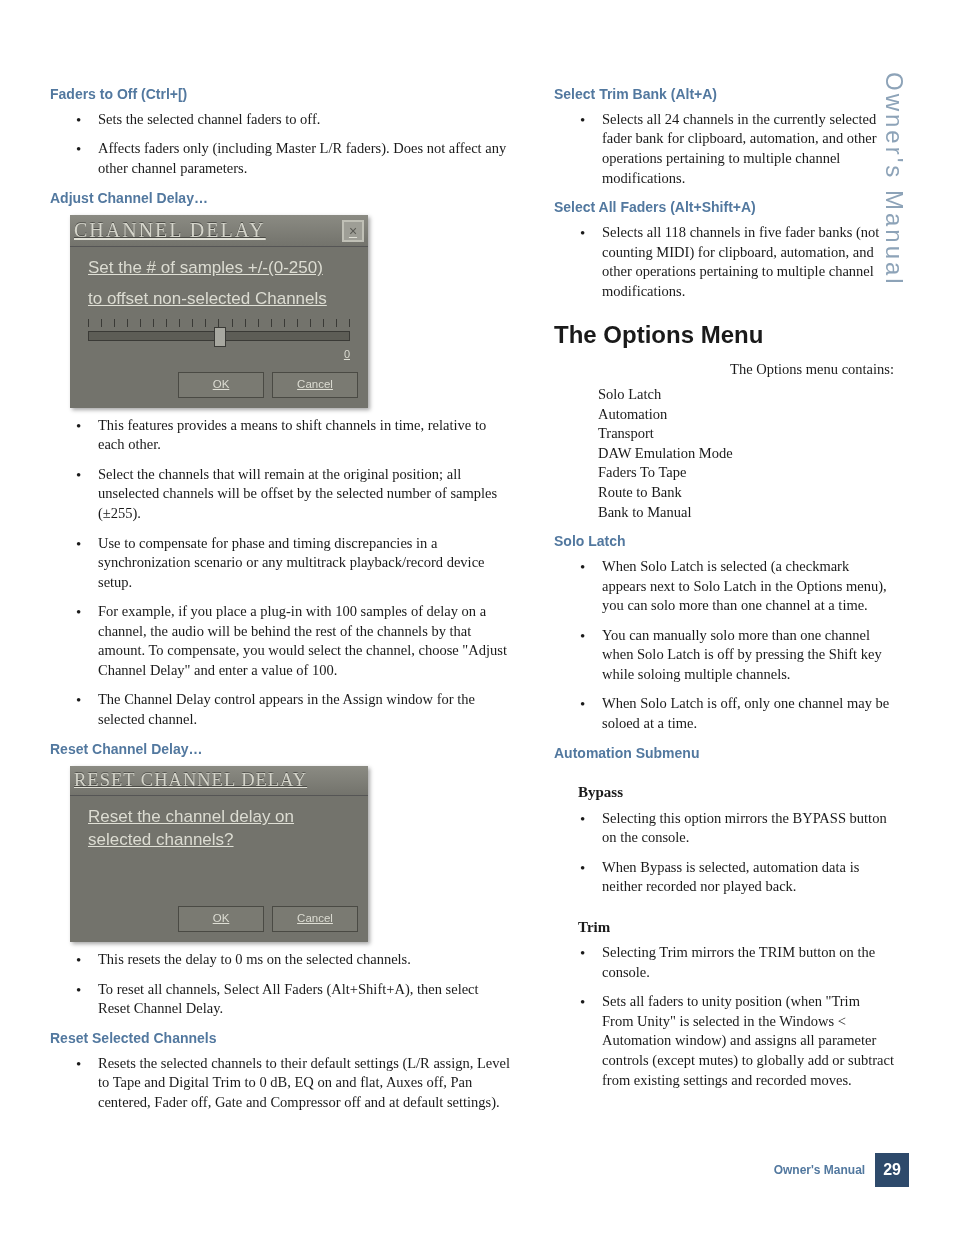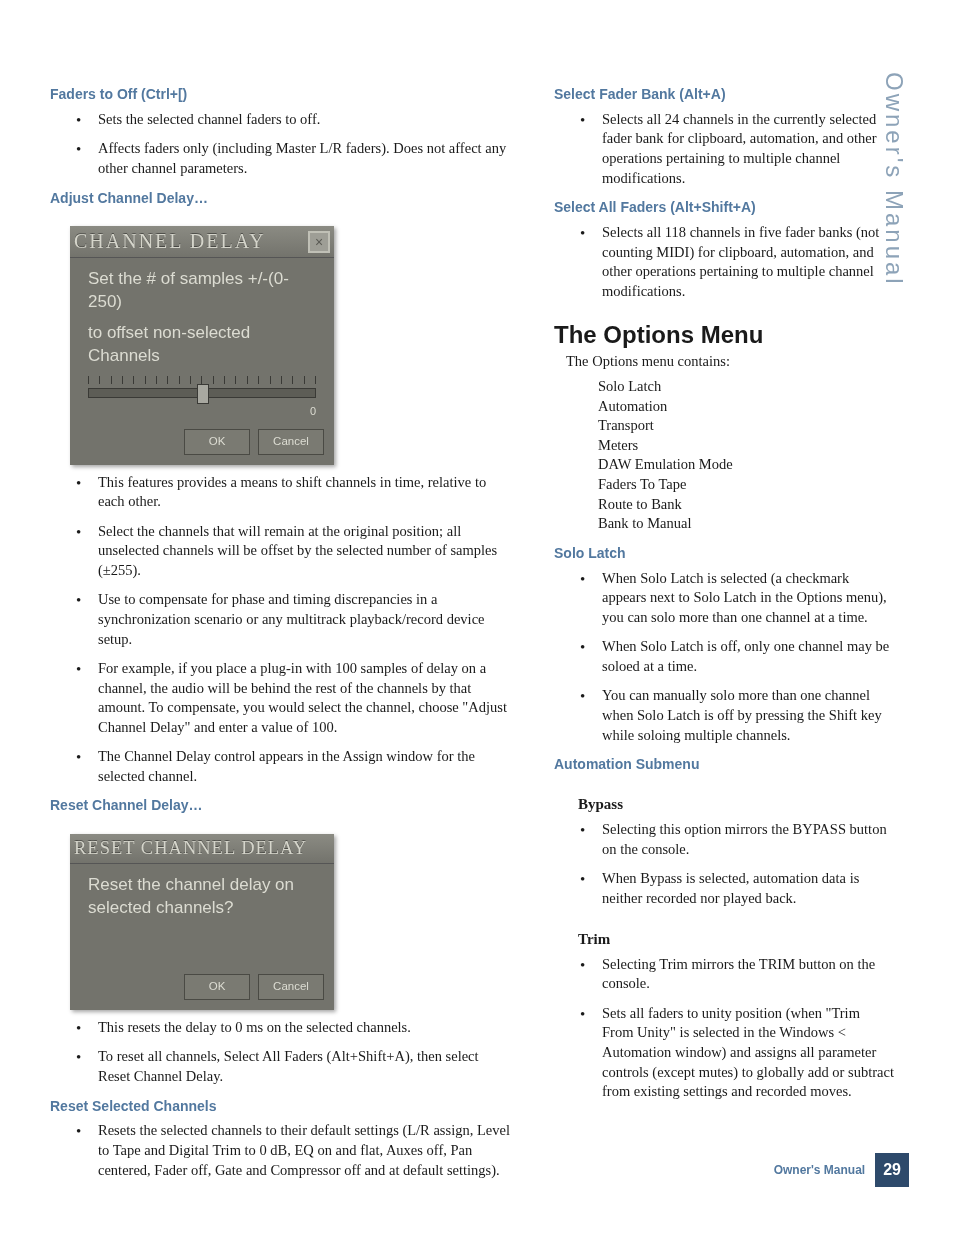--- a/index.html
+++ b/index.html
@@ -30,25 +30,26 @@
     font-weight: bold;
     font-size: 14px;
     color: #52789f;
     margin: 10px 0 4px 0;
   }
   .h2 {
     font-family: Verdana, Geneva, sans-serif;
     font-weight: bold;
     font-size: 24px;
     color: #1a1a1a;
-    margin: 18px 0 0 0;
+    margin: 18px 0 8px 0;
   }
   .intro {
     font-family: Georgia, serif;
     margin: 0 0 0 12px;
+    text-align: right;
   }
   ul.bul {
     list-style: none;
     padding: 0 0 0 20px;
     margin: 4px 0 8px 0;
   }
   ul.bul > li {
     position: relative;
     padding-left: 28px;
     margin: 6px 0 10px 0;
@@ -102,23 +103,24 @@
     font-size: 16px;
     padding: 6px 8px;
   }
 
   
   .dlg {
     background: #73736c;
     color: #e0e0d6;
     font-family: Verdana, Geneva, sans-serif;
     font-size: 11px;
-    margin: 19px 0 8px 20px;
-    width: 264px;
+    margin: 8px 0 8px 20px;
+    width: 298px;
     box-shadow: 2px 2px 4px rgba(0,0,0,.35);
+    text-decoration: underline;
   }
   .dlg .titlebar {
     background: linear-gradient(#8b8b83, #73736c);
     border-bottom: 1px solid #555;
     display: flex;
     align-items: center;
     justify-content: space-between;
     padding: 2px 4px;
   }
   .dlg .title-txt {
@@ -161,21 +163,21 @@
     border: 1px solid #3a3a36;
   }
   .dlg .val-row { text-align: right; font-size: 11px; color: #dcdcd2; margin-top: 2px; }
   .dlg .btnrow {
     display: flex; justify-content: flex-end; gap: 8px;
     padding: 0 10px 10px 0;
   }
   .dlg .btn {
     min-width: 56px;
     text-align: center;
-    padding: 4px 4px;
+    padding: 4px 14px;
     font-size: 11.5px;
     color: #dcdcd2;
     border: 1px solid #4a4a44;
     background: #7a7a72;
   }
   .dlg2 .body { min-height: 90px; }
 </style>
 </head>
 <body>
 
@@ -265,48 +267,47 @@
     </ul>
 
     <div class="h3">Reset Selected Channels</div>
     <ul class="bul">
       <li>Resets the selected channels to their default settings (L/R assign, Level to Tape and Digital Trim to 0 dB, EQ on and flat, Auxes off, Pan centered, Fader off, Gate and Compressor off and at default settings).</li>
     </ul>
   </div>
 
   <div class="col col-right">
 
-    <div class="h3">Select Fader Bank (Alt+A)</div>
+    <div class="h3">Select Trim Bank (Alt+A)</div>
     <ul class="bul">
       <li>Selects all 24 channels in the currently selected fader bank for clipboard, automation, and other operations pertaining to multiple channel modifications.</li>
     </ul>
 
     <div class="h3">Select All Faders (Alt+Shift+A)</div>
     <ul class="bul">
       <li>Selects all 118 channels in five fader banks (not counting MIDI) for clipboard, automation, and other operations pertaining to multiple channel modifications.</li>
     </ul>
 
     <div class="h2">The Options Menu</div>
     <p class="intro">The Options menu contains:</p>
     <div class="menu-list">
       <div>Solo Latch</div>
       <div>Automation</div>
       <div>Transport</div>
-      <div>Meters</div>
       <div>DAW Emulation Mode</div>
       <div>Faders To Tape</div>
       <div>Route to Bank</div>
       <div>Bank to Manual</div>
     </div>
 
     <div class="h3">Solo Latch</div>
     <ul class="bul">
       <li>When Solo Latch is selected (a checkmark appears next to Solo Latch in the Options menu), you can solo more than one channel at a time.</li>
+      <li>You can manually solo more than one channel when Solo Latch is off by pressing the Shift key while soloing multiple channels.</li>
       <li>When Solo Latch is off, only one channel may be soloed at a time.</li>
-      <li>You can manually solo more than one channel when Solo Latch is off by pressing the Shift key while soloing multiple channels.</li>
     </ul>
 
     <div class="h3">Automation Submenu</div>
     <div class="sub-h">Bypass</div>
     <ul class="bul">
       <li>Selecting this option mirrors the BYPASS button on the console.</li>
       <li>When Bypass is selected, automation data is neither recorded nor played back.</li>
     </ul>
     <div class="sub-h">Trim</div>
     <ul class="bul">

